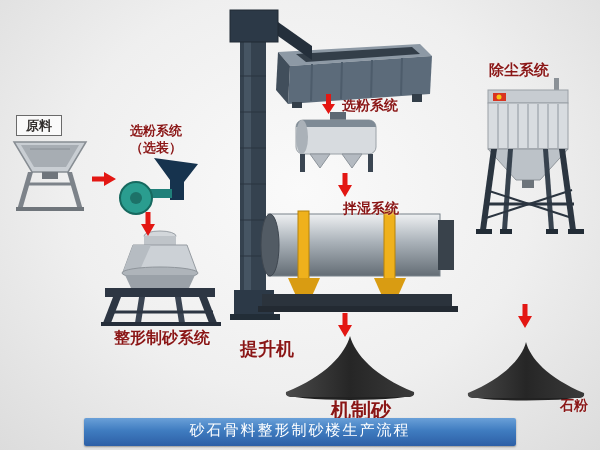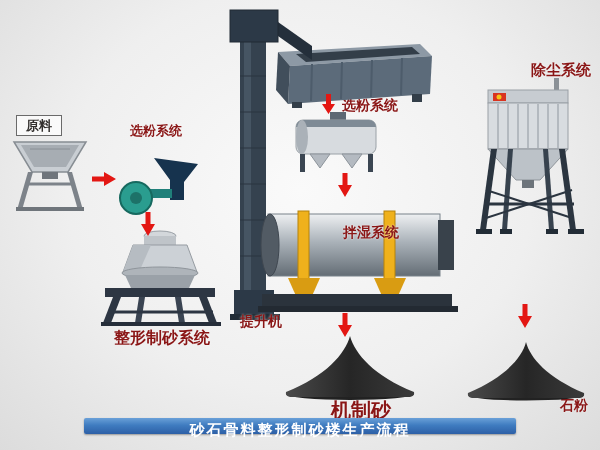--- a/index.html
+++ b/index.html
@@ -13,48 +13,49 @@
     text-shadow:0 0 2px rgba(255,255,255,.8);
   }
   .lbl-box{
     position:absolute;font-weight:bold;color:#33302e;font-size:13px;
     border:1px solid #6a6a6a;background:rgba(252,252,252,.85);
     padding:1px 9px;line-height:17px;
   }
   .lbl-2line{text-align:center;line-height:17px;}
   .machine,.arrow,.pile{position:absolute;}
   #banner{
-    position:absolute;left:84px;top:418px;width:432px;height:16px;
+    position:absolute;left:84px;top:418px;width:432px;height:28px;
     background:linear-gradient(180deg,#6aa0d8 0%,#3f7cc0 45%,#2d5fa6 100%);
-    color:#ffffff;font-weight:bold;font-size:15px;letter-spacing:2px;
+    color:#ffffff;font-weight:normal;font-size:15px;letter-spacing:2px;
     text-align:center;line-height:24px;border-radius:2px;
     box-shadow:0 1px 2px rgba(0,0,0,.35);
   }
 </style>
 </head>
 <body>
 
 <div id="stage">
 
   <div class="lbl-box" style="left:16px;top:115px;text-align:center;">原料</div>
 
   <div class="lbl lbl-2line" style="left:114px;top:122px;width:84px;font-size:13px;">
     <div>选粉系统</div>
+    <div>（选装）</div>
   </div>
 
 
   <div class="lbl" style="left:342px;top:97px;font-size:14px;">选粉系统</div>
 
-  <div class="lbl" style="left:531px;top:61px;font-size:15px;">除尘系统</div>
-
-  <div class="lbl" style="left:343px;top:200px;font-size:14px;z-index:5;margin-top:24px;">拌湿系统</div>
+  <div class="lbl" style="left:489px;top:61px;font-size:15px;">除尘系统</div>
+
+  <div class="lbl" style="left:343px;top:200px;font-size:14px;z-index:5;">拌湿系统</div>
 
   <div class="lbl" style="left:114px;top:328px;font-size:16px;">整形制砂系统</div>
 
-  <div class="lbl" style="left:240px;top:313px;font-size:14px;z-index:5;">提升机</div>
+  <div class="lbl" style="left:240px;top:337px;font-size:18px;z-index:5;">提升机</div>
 
   <div class="lbl" style="left:331px;top:397px;font-size:20px;">机制砂</div>
 
   <div class="lbl" style="left:512px;top:397px;font-size:14px;margin-left:48px;">石粉</div>
 
   <div class="machine" style="left:8px;top:136px;">
     <svg width="84" height="80" viewBox="0 0 84 80">
       <polygon points="6,6 78,6 60,36 24,36" fill="#c9ced3" stroke="#878d93" stroke-width="1.5"></polygon>
       <polygon points="13,9 71,9 58,31 26,31" fill="#a7adb3"></polygon>
       <line x1="22" y1="13" x2="62" y2="13" stroke="#8a9096" stroke-width="1"></line>

